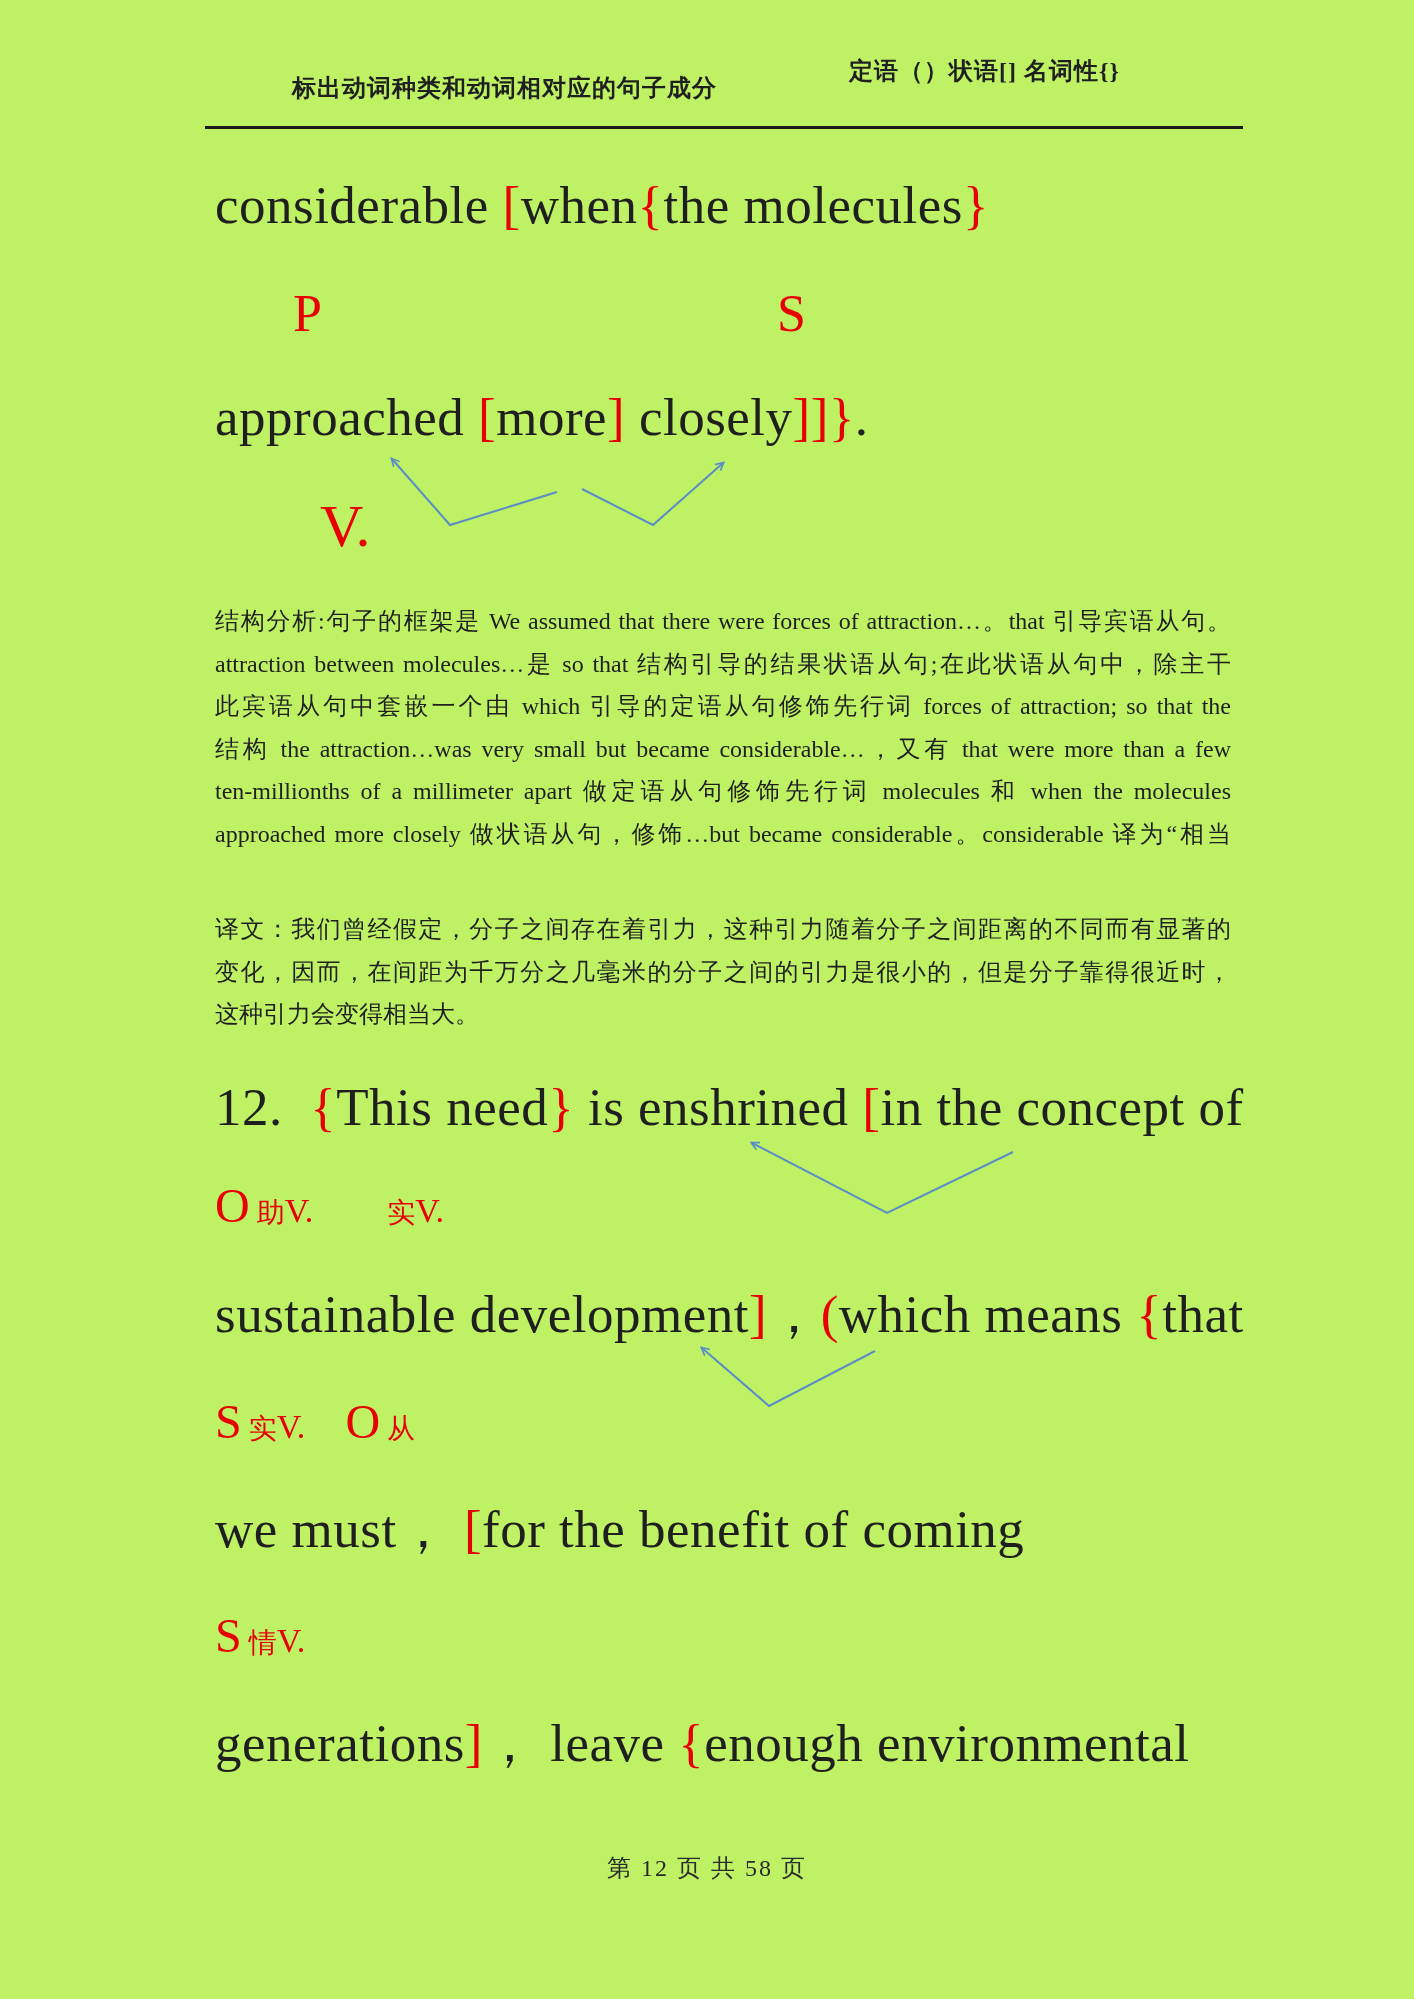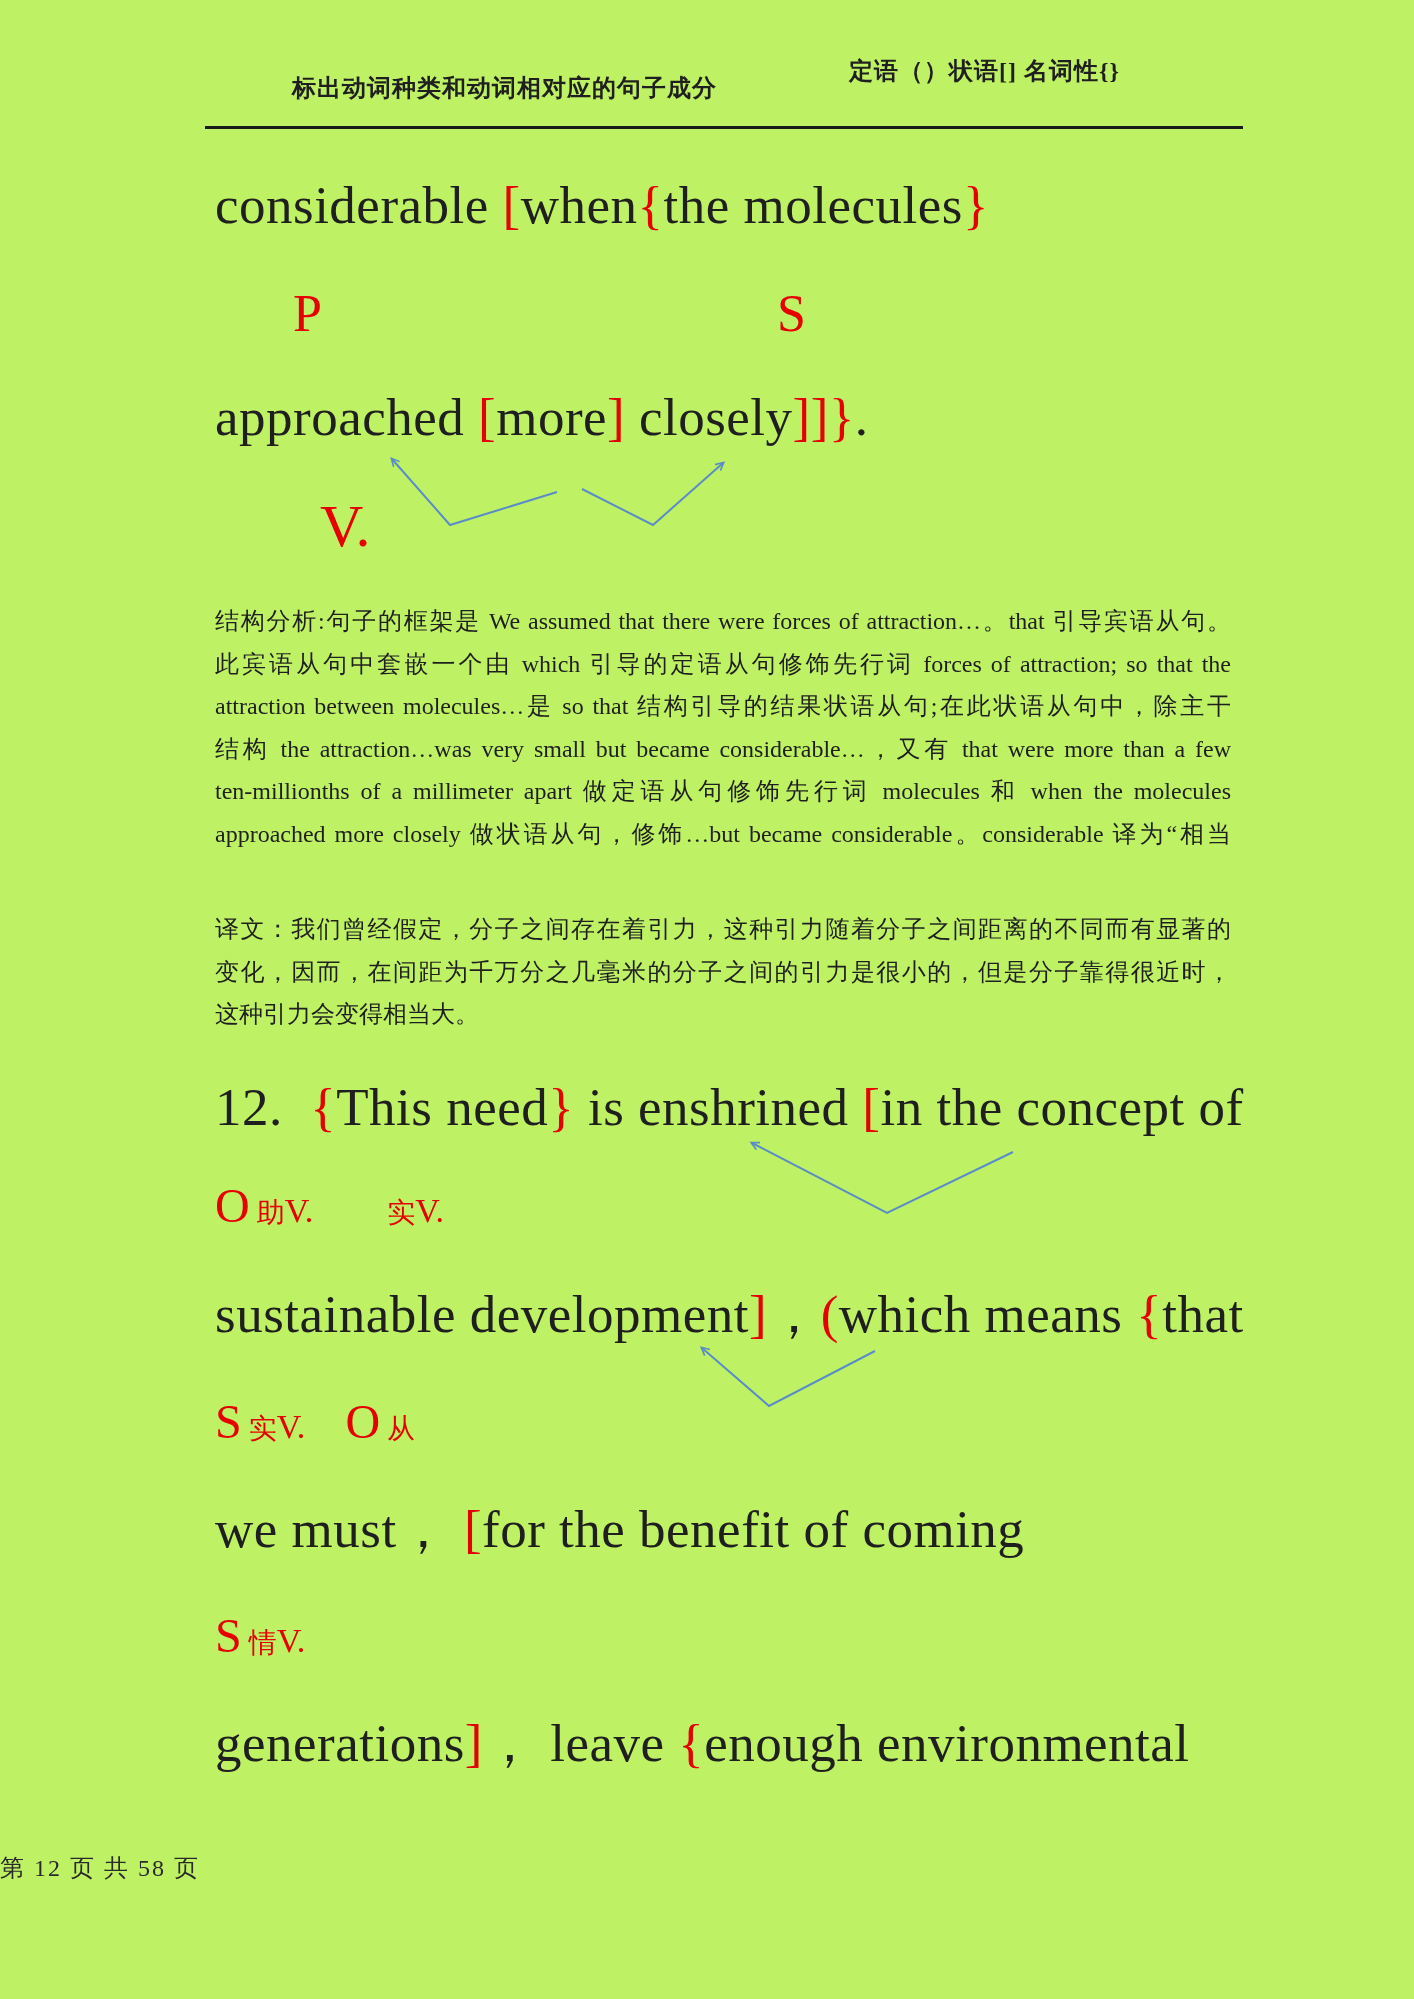--- a/index.html
+++ b/index.html
@@ -42,21 +42,21 @@
   
   .para{position:absolute;left:215px;width:1016px;}
   .pline{
     font-size:24px;line-height:42.5px;height:42.5px;
     white-space:nowrap;
   }
   .pline.jl{white-space:normal;text-align:justify;text-align-last:justify;}
   
   .arrows{position:absolute;left:0;top:0;pointer-events:none;}
   
-  .footer{position:absolute;left:0;top:1852px;width:100%;font-size:24px;color:#2a2a2a;letter-spacing:2px;}
+  .footer{position:absolute;left:0;top:1852px;width:100%;text-align:center;font-size:24px;color:#2a2a2a;letter-spacing:2px;}
 </style>
 </head>
 <body>
 
 <div class="page">
 
   <div class="hdr-left">标出动词种类和动词相对应的句子成分</div>
   <div class="hdr-right">定语（）状语[] 名词性{}</div>
   <div class="hdr-rule"></div>
 
@@ -73,22 +73,22 @@
       </marker>
     </defs>
     <polyline points="557,492 450,525 392,459" fill="none" stroke="#5b8cc8" stroke-width="2" marker-end="url(#ah)"></polyline>
     <polyline points="582,489 653,525 723,463" fill="none" stroke="#5b8cc8" stroke-width="2" marker-end="url(#ah)"></polyline>
     <polyline points="1013,1152 887,1213 752,1143" fill="none" stroke="#5b8cc8" stroke-width="2" marker-end="url(#ah)"></polyline>
     <polyline points="875,1351 769,1406 702,1348" fill="none" stroke="#5b8cc8" stroke-width="2" marker-end="url(#ah)"></polyline>
   </svg>
 
   <div class="para" style="top:600px">
     <div class="pline jl">结构分析:句子的框架是 We assumed that there were forces of attraction…。that 引导宾语从句。</div>
+    <div class="pline jl">attraction between molecules…是 so that 结构引导的结果状语从句;在此状语从句中，除主干</div>
     <div class="pline jl">此宾语从句中套嵌一个由 which 引导的定语从句修饰先行词 forces of attraction; so that the</div>
-    <div class="pline jl">attraction between molecules…是 so that 结构引导的结果状语从句;在此状语从句中，除主干</div>
     <div class="pline jl">结构 the attraction…was very small but became considerable…，又有 that were more than a few</div>
     <div class="pline jl">ten-millionths of a millimeter apart 做定语从句修饰先行词 molecules 和 when the molecules</div>
     <div class="pline jl">approached more closely 做状语从句，修饰…but became considerable。considerable 译为“相当</div>
   </div>
 
   <div class="para" style="top:908px">
     <div class="pline jl">译文：我们曾经假定，分子之间存在着引力，这种引力随着分子之间距离的不同而有显著的</div>
     <div class="pline jl">变化，因而，在间距为千万分之几毫米的分子之间的引力是很小的，但是分子靠得很近时，</div>
     <div class="pline">这种引力会变得相当大。</div>
   </div>

